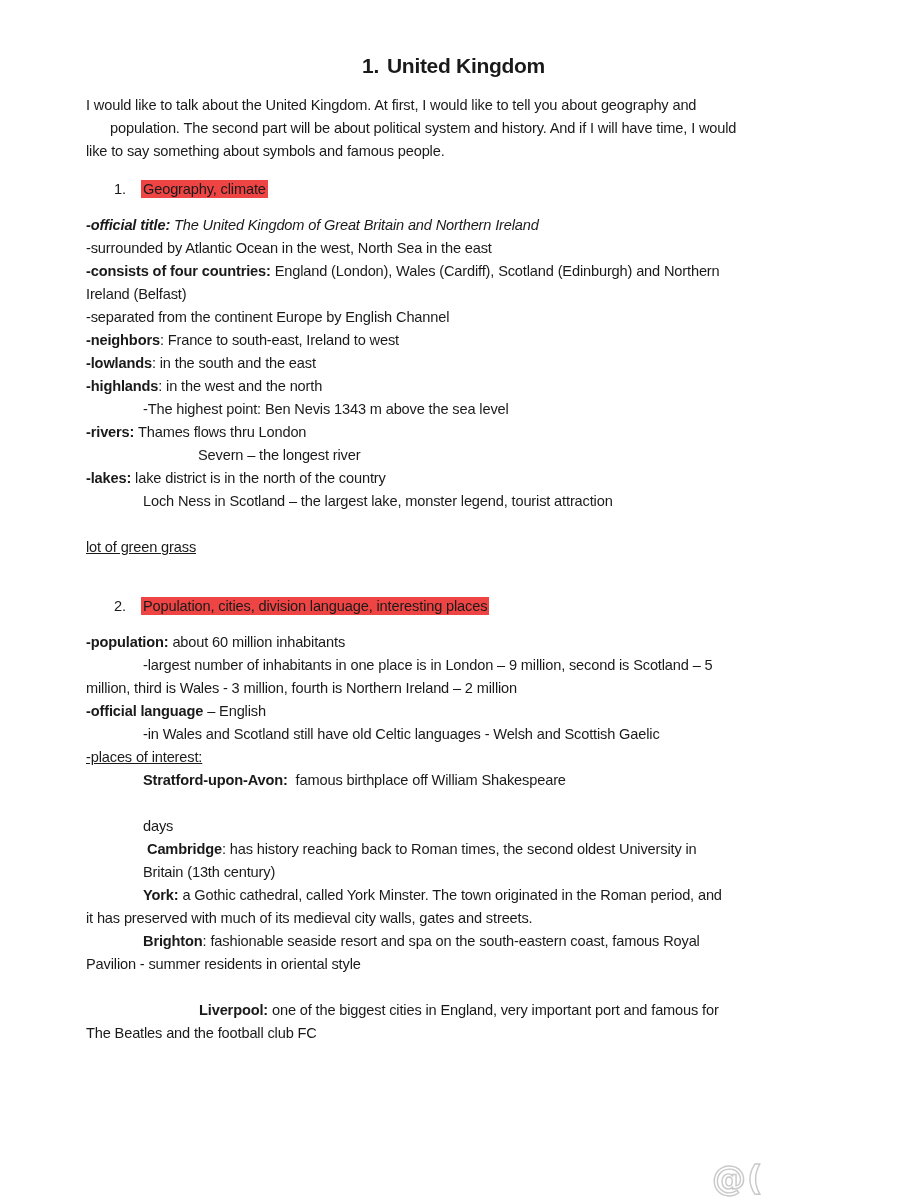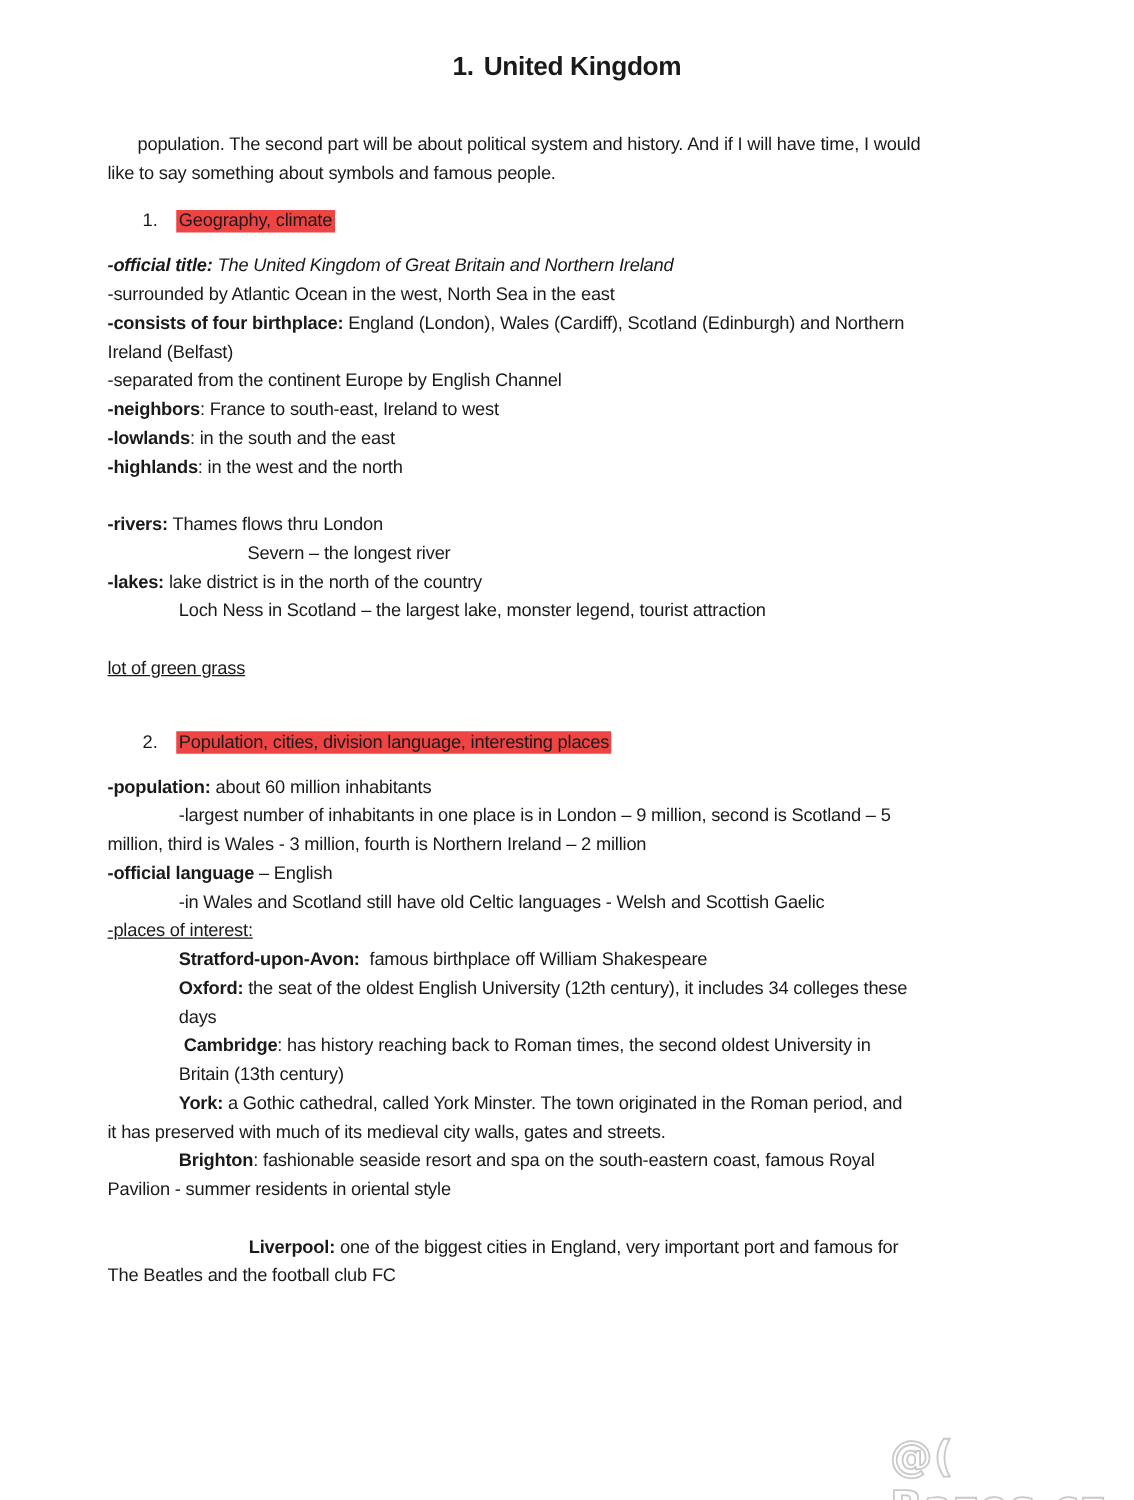--- a/index.html
+++ b/index.html
@@ -1,18 +1,18 @@
 <!DOCTYPE html>
 <html><head>
 <meta charset="utf-8">
 <style>
   html, body { margin:0; padding:0; background:#ffffff; }
   body { width:907px; height:1200px; position:relative; overflow:hidden;
          font-family:"Liberation Sans", "DejaVu Sans", sans-serif; color:#1a1a1a; }
-  .page { position:absolute; left:0; top:4px; width:907px; height:1184px; }
+  .page { position:absolute; left:0; top:16px; width:907px; height:1184px; }
   .title { position:absolute; left:0; width:907px; top:38px; text-align:center;
            font-size:21px; font-weight:bold; letter-spacing:-0.3px; }
   .title .num { margin-right:8px; }
   .line { position:absolute; font-size:14.6px; line-height:23px; white-space:nowrap; letter-spacing:-0.15px; }
   .b { font-weight:bold; }
   .u { text-decoration:underline; }
   .hl { background:#ef4444; padding:1px 2px; }
   .listnum { position:absolute; font-size:14.6px; line-height:23px; }
   .watermark { position:absolute; left:712px; top:1142px; font-size:34px; font-weight:bold;
                color:#ffffff; -webkit-text-stroke:1.4px #c9c9c9; letter-spacing:1px;
@@ -20,55 +20,56 @@
 </style>
 </head>
 <body>
 
 <div class="page">
 
   <div class="title">
     <span class="num">1.</span><span>United Kingdom</span>
   </div>
 
+  <div class="line" style="left:86px;top:78px;">I would like to talk about the United Kingdom. At first, I would like to tell you about geography and</div>
   <div class="line" style="left:86px;top:101px;margin-left:24px;">population. The second part will be about political system and history. And if I will have time, I would</div>
   <div class="line" style="left:86px;top:124px;">like to say something about symbols and famous people.</div>
 
   <div class="listnum" style="left:114px;top:162px;">1.</div>
   <div class="line" style="left:141px;top:162px;">
     <span class="hl">Geography, climate</span>
   </div>
 
   <div class="line" style="left:86px;top:198px;font-style:italic;"><span class="b">-official title:</span><span> The United Kingdom of Great Britain and Northern Ireland</span></div>
   <div class="line" style="left:86px;top:221px;"><span>-surrounded by Atlantic Ocean in the west, North Sea in the east</span></div>
-  <div class="line" style="left:86px;top:244px;"><span class="b">-consists of four birthplace:</span><span> England (London), Wales (Cardiff), Scotland (Edinburgh) and Northern</span></div>
+  <div class="line" style="left:86px;top:244px;"><span class="b">-consists of four countries:</span><span> England (London), Wales (Cardiff), Scotland (Edinburgh) and Northern</span></div>
   <div class="line" style="left:86px;top:267px;"><span>Ireland (Belfast)</span></div>
   <div class="line" style="left:86px;top:290px;"><span>-separated from the continent Europe by English Channel</span></div>
   <div class="line" style="left:86px;top:313px;"><span class="b">-neighbors</span><span>: France to south-east, Ireland to west</span></div>
   <div class="line" style="left:86px;top:336px;"><span class="b">-lowlands</span><span>: in the south and the east</span></div>
   <div class="line" style="left:86px;top:359px;"><span class="b">-highlands</span><span>: in the west and the north</span></div>
+  <div class="line" style="left:143px;top:382px;"><span>-The highest point: Ben Nevis 1343 m above the sea level</span></div>
   <div class="line" style="left:86px;top:405px;"><span class="b">-rivers:</span><span> Thames flows thru London</span></div>
   <div class="line" style="left:198px;top:428px;"><span>Severn – the longest river</span></div>
   <div class="line" style="left:86px;top:451px;"><span class="b">-lakes:</span><span> lake district is in the north of the country</span></div>
   <div class="line" style="left:143px;top:474px;"><span>Loch Ness in Scotland – the largest lake, monster legend, tourist attraction</span></div>
   <div class="line" style="left:86px;top:520px;text-decoration:underline;"><span>lot of green grass</span></div>
 
   <div class="listnum" style="left:114px;top:579px;">2.</div>
   <div class="line" style="left:141px;top:579px;">
     <span class="hl">Population, cities, division language, interesting places</span>
   </div>
 
   <div class="line" style="left:86px;top:615px;"><span class="b">-population:</span><span> about 60 million inhabitants</span></div>
   <div class="line" style="left:143px;top:638px;"><span>-largest number of inhabitants in one place is in London – 9 million, second is Scotland – 5</span></div>
   <div class="line" style="left:86px;top:661px;"><span>million, third is Wales - 3 million, fourth is Northern Ireland – 2 million</span></div>
   <div class="line" style="left:86px;top:684px;"><span class="b">-official language</span><span> – English</span></div>
   <div class="line" style="left:143px;top:707px;"><span>-in Wales and Scotland still have old Celtic languages - Welsh and Scottish Gaelic</span></div>
   <div class="line u" style="left:86px;top:730px;"><span>-places of interest:</span></div>
   <div class="line" style="left:143px;top:753px;"><span class="b">Stratford-upon-Avon:</span><span style="white-space:pre">  famous birthplace off William Shakespeare</span></div>
-  <div class="line" style="left:143px;top:776px;"><span class="b">Oxford:</span><span> the seat of the oldest English University (12th century), it includes 34 colleges these</span></div>
   <div class="line" style="left:143px;top:799px;"><span>days</span></div>
   <div class="line" style="left:147px;top:822px;"><span class="b">Cambridge</span><span>: has history reaching back to Roman times, the second oldest University in</span></div>
   <div class="line" style="left:143px;top:845px;"><span>Britain (13th century)</span></div>
   <div class="line" style="left:143px;top:868px;"><span class="b">York:</span><span> a Gothic cathedral, called York Minster. The town originated in the Roman period, and</span></div>
   <div class="line" style="left:86px;top:891px;"><span>it has preserved with much of its medieval city walls, gates and streets.</span></div>
   <div class="line" style="left:143px;top:914px;"><span class="b">Brighton</span><span>: fashionable seaside resort and spa on the south-eastern coast, famous Royal</span></div>
   <div class="line" style="left:86px;top:937px;"><span>Pavilion - summer residents in oriental style</span></div>
   <div class="line" style="left:199px;top:983px;"><span class="b">Liverpool:</span><span> one of the biggest cities in England, very important port and famous for</span></div>
   <div class="line" style="left:86px;top:1006px;"><span>The Beatles and the football club FC</span></div>
 

